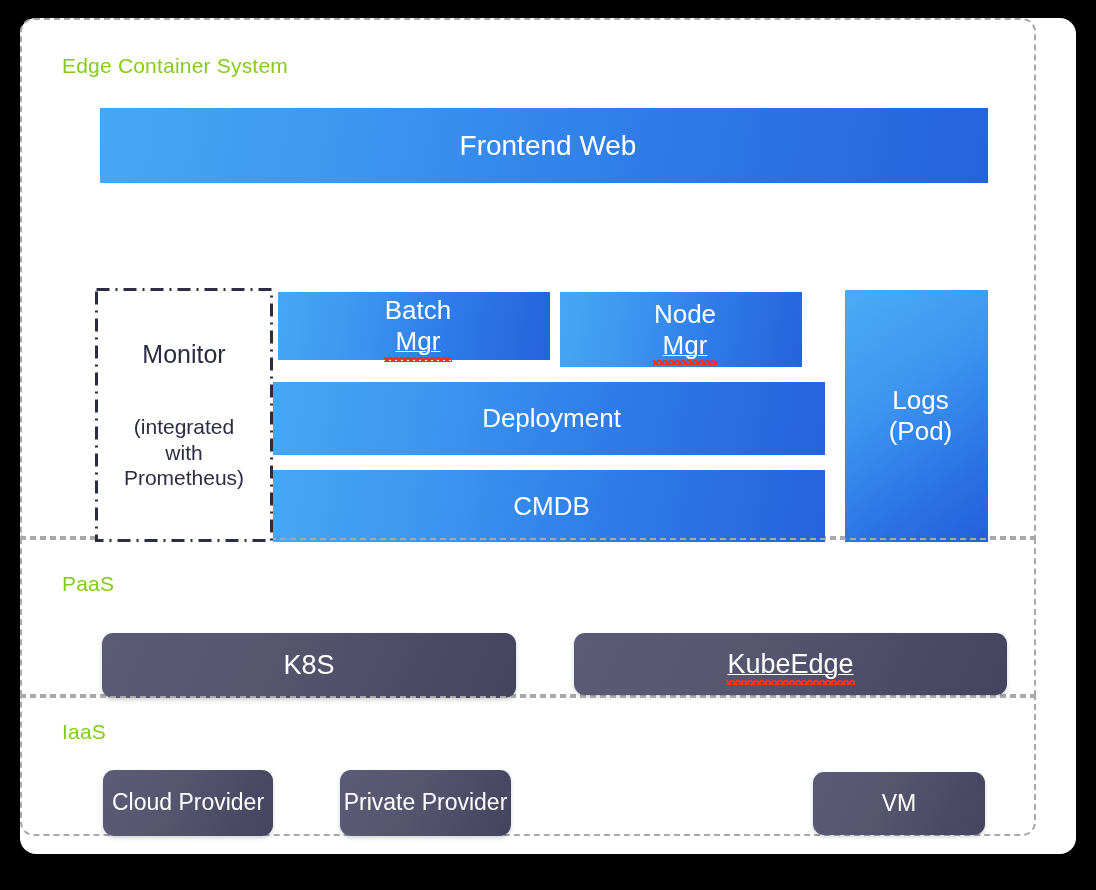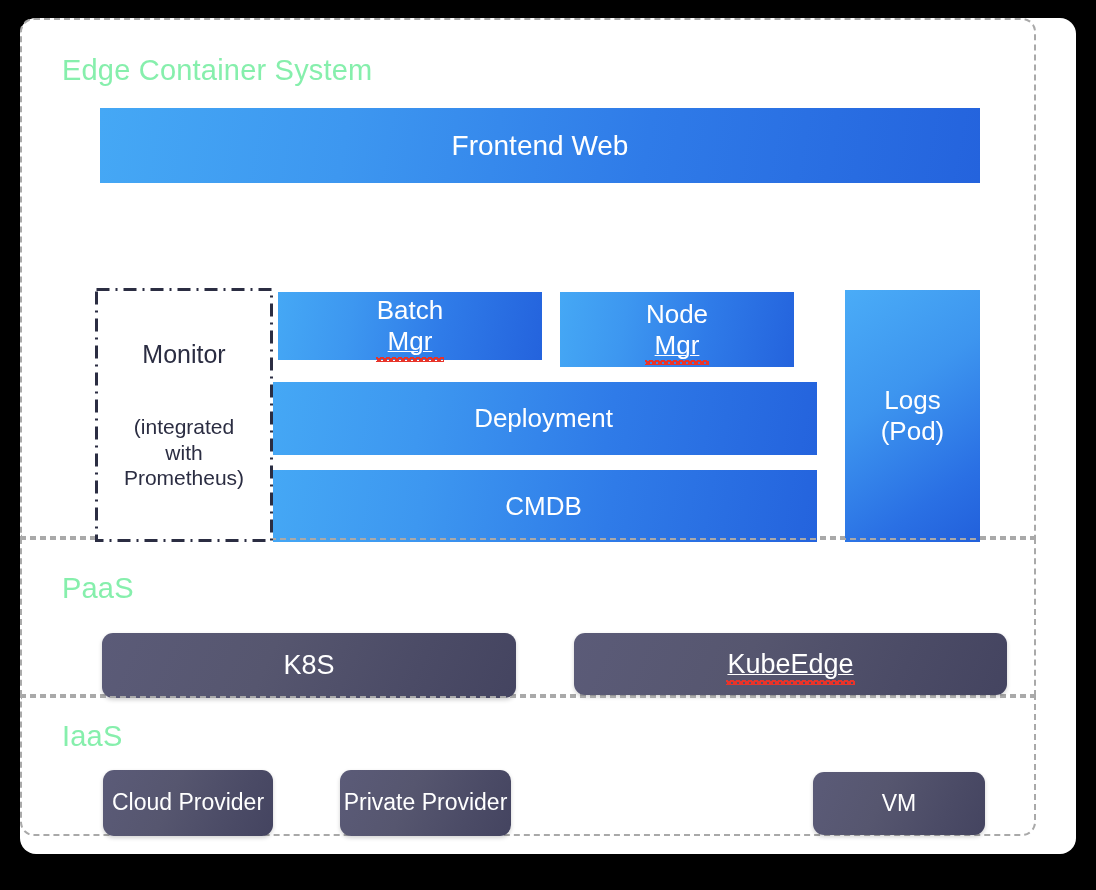--- a/index.html
+++ b/index.html
@@ -56,40 +56,41 @@
   .section.iaas-sec {
     top: 696px;
     width: 1016px;
     height: 140px;
     border-bottom-left-radius: 14px;
     border-bottom-right-radius: 14px;
   }
 
   .section-title {
     position: absolute;
-    color: #86efac;
-    font-size: 29px;
+    color: #84cc16;
+    font-size: 21px;
     letter-spacing: 0.2px;
     white-space: nowrap;
   }
   .title-edge { left: 62px; top: 54px; }
   .title-paas { left: 62px; top: 572px; }
   .title-iaas { left: 62px; top: 720px; }
 
   
   .blue-box {
     position: absolute;
     display: flex;
     align-items: center;
     justify-content: center;
     color: #ffffff;
     font-size: 26px;
     text-align: center;
     line-height: 1.18;
     background: linear-gradient(100deg, #45a8f5 0%, #3d97f0 28%, #2f7be8 62%, #2463dd 100%);
+    padding-left: 8px;
   }
   .blue-box.vertical-grad {
     background: linear-gradient(145deg, #4aacf7 0%, #3d95ef 40%, #2a70e4 78%, #2260db 100%);
   }
   .blue-box .lbl { display: block; }
 
   
   .box-frontend { left: 100px; top: 108px; width: 880px; height: 75px; font-size: 28px; }
   .box-backend  { left: 100px; top: 200px; width: 880px; height: 75px; font-size: 28px; }
 

